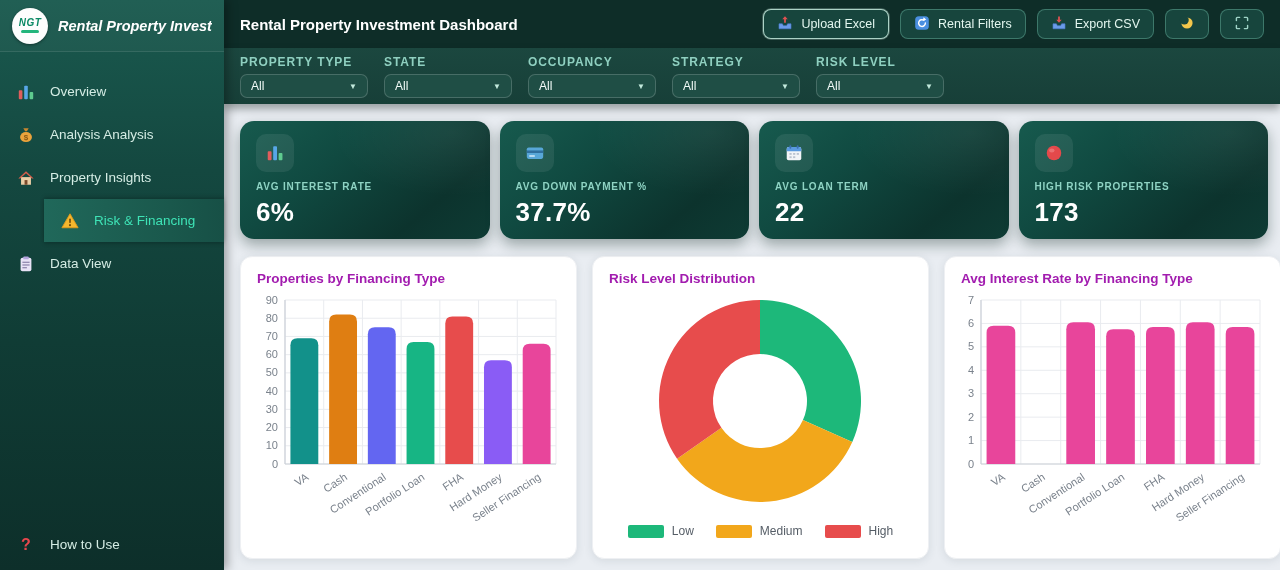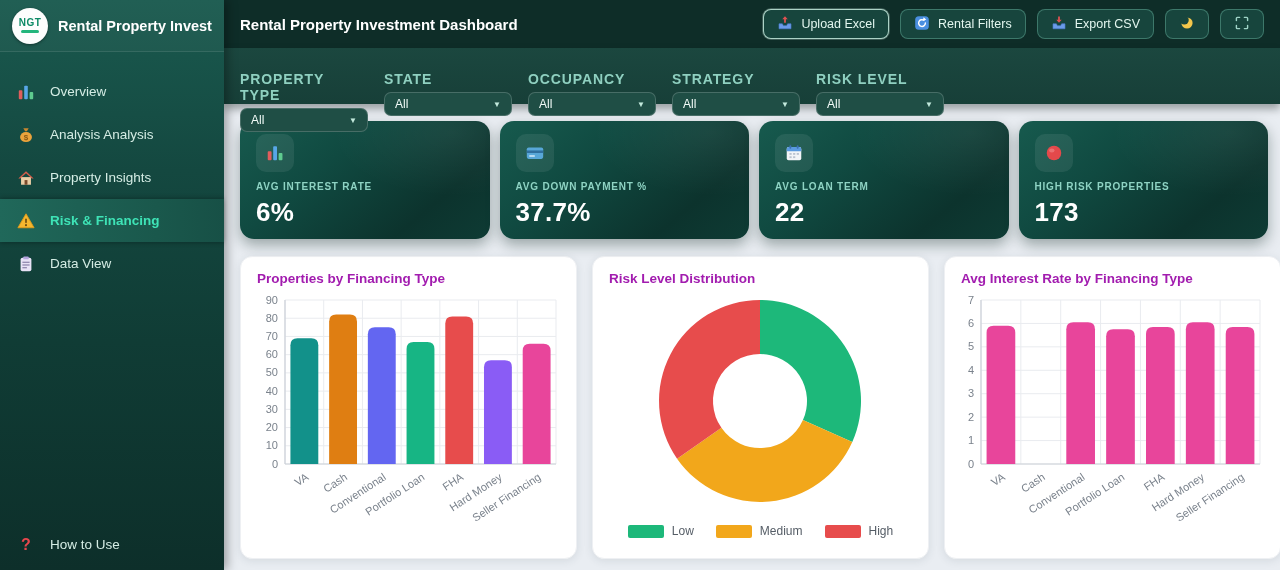--- a/index.html
+++ b/index.html
@@ -5,33 +5,33 @@
   * { margin:0; padding:0; box-sizing:border-box; }
   html,body { width:1280px; height:570px; overflow:hidden; }
   body { font-family:"Liberation Sans", sans-serif; background:#e9edf2; }
   .app { display:flex; width:1280px; height:570px; }
 
   
   .sidebar { width:224px; min-width:224px; height:100%; display:flex; flex-direction:column;
     background:linear-gradient(180deg,#1a5a4f 0%, #144840 30%, #103c35 60%, #0d2f2a 100%);
     box-shadow:3px 0 10px rgba(0,0,0,.35); z-index:5; }
   .side-header { height:52px; display:flex; align-items:center; gap:10px; padding:0 12px;
-    border-bottom:1px solid rgba(255,255,255,.10); background:rgba(255,255,255,.03); }
+    border-bottom:1px solid rgba(255,255,255,.10); background:rgba(255,255,255,.03);font-style:italic; }
   .logo-circle { width:36px; height:36px; min-width:36px; border-radius:50%; background:#fdfdfd;
     display:flex; flex-direction:column; align-items:center; justify-content:center;
     box-shadow:0 1px 3px rgba(0,0,0,.4); }
   .logo-text { color:#0d8a66; font-weight:800; font-size:10px; letter-spacing:.5px; line-height:1; }
   .logo-swoosh { width:18px; height:3px; border-radius:2px; background:#23b57c; margin-top:2px; }
   .brand { color:#fff; font-weight:700; font-size:14.5px; white-space:nowrap; overflow:hidden; }
   .menu { margin-top:18px; display:flex; flex-direction:column; }
   .menu-item { display:flex; align-items:center; gap:14px; height:43px; padding:0 16px;
     color:#d4ece4; font-size:13.5px; cursor:pointer; }
   .menu-item.active { background:linear-gradient(90deg,#20685a 0%, #1a584c 70%, #175046 100%);
-    color:#3ee3b6; font-weight:700;
-    box-shadow:0 -2px 4px rgba(0,0,0,.18), 0 2px 4px rgba(0,0,0,.18); }
+    color:#3ee3b6; font-weight:400;
+    box-shadow:0 -2px 4px rgba(0,0,0,.18), 0 2px 4px rgba(0,0,0,.18);margin-left:44px; }
   .mi-icon { width:20px; height:20px; display:grid; place-items:center; }
   .mi-icon svg { width:18px; height:18px; }
   .side-spacer { flex:1; }
   .side-footer { margin-bottom:4px; }
   .qmark { color:#e8474d; font-weight:800; font-size:16px; }
 
   
   .main { flex:1; display:flex; flex-direction:column; min-width:0; }
 
   .topbar { height:48px; background:#0e2d28; display:flex; align-items:center; padding:0 16px; gap:11px; }
@@ -40,21 +40,21 @@
     background:#17453d; border:1px solid rgba(132,216,192,.35); border-radius:8px;
     color:#e3f6ef; font-size:12.5px; cursor:pointer; }
   .tb-btn.highlight { border-color:rgba(210,245,232,.8); box-shadow:0 0 0 1px rgba(210,245,232,.25); }
   .tb-btn svg { width:16px; height:16px; }
   .tb-iconbtn { width:44px; justify-content:center; padding:0; }
 
   .filterbar { background:linear-gradient(180deg,#1b473f 0%, #173f38 100%);
     padding:7px 16px 10px 16px; display:flex; gap:16px; height:56px;
     box-shadow:0 5px 8px rgba(5,15,13,.35); position:relative; z-index:2; }
   .filter { width:128px; }
-  .filter-label { font-size:14px; font-weight:700; letter-spacing:.9px; color:#8fd0c0;margin-top:16px; }
+  .filter-label { font-size:12px; font-weight:700; letter-spacing:.9px; color:#8fd0c0; }
   .filter-select { margin-top:5px; height:24px; background:#1f4e45; border:1px solid rgba(255,255,255,.18);
     border-radius:7px; display:flex; align-items:center; justify-content:space-between;
     padding:0 10px; font-size:12px; color:#f2fbf8; cursor:pointer; }
   .fs-arrow { font-size:8px; color:#c2e9dc; }
 
   .content { flex:1; padding:17px 12px 12px 16px; background:#e9edf2; overflow:hidden; }
 
   
   .stats { display:grid; grid-template-columns:repeat(4,1fr); gap:10px; margin-bottom:17px; }
   .stat-card { height:118px; border-radius:14px; padding:13px 16px; color:#fff; position:relative; overflow:hidden;

